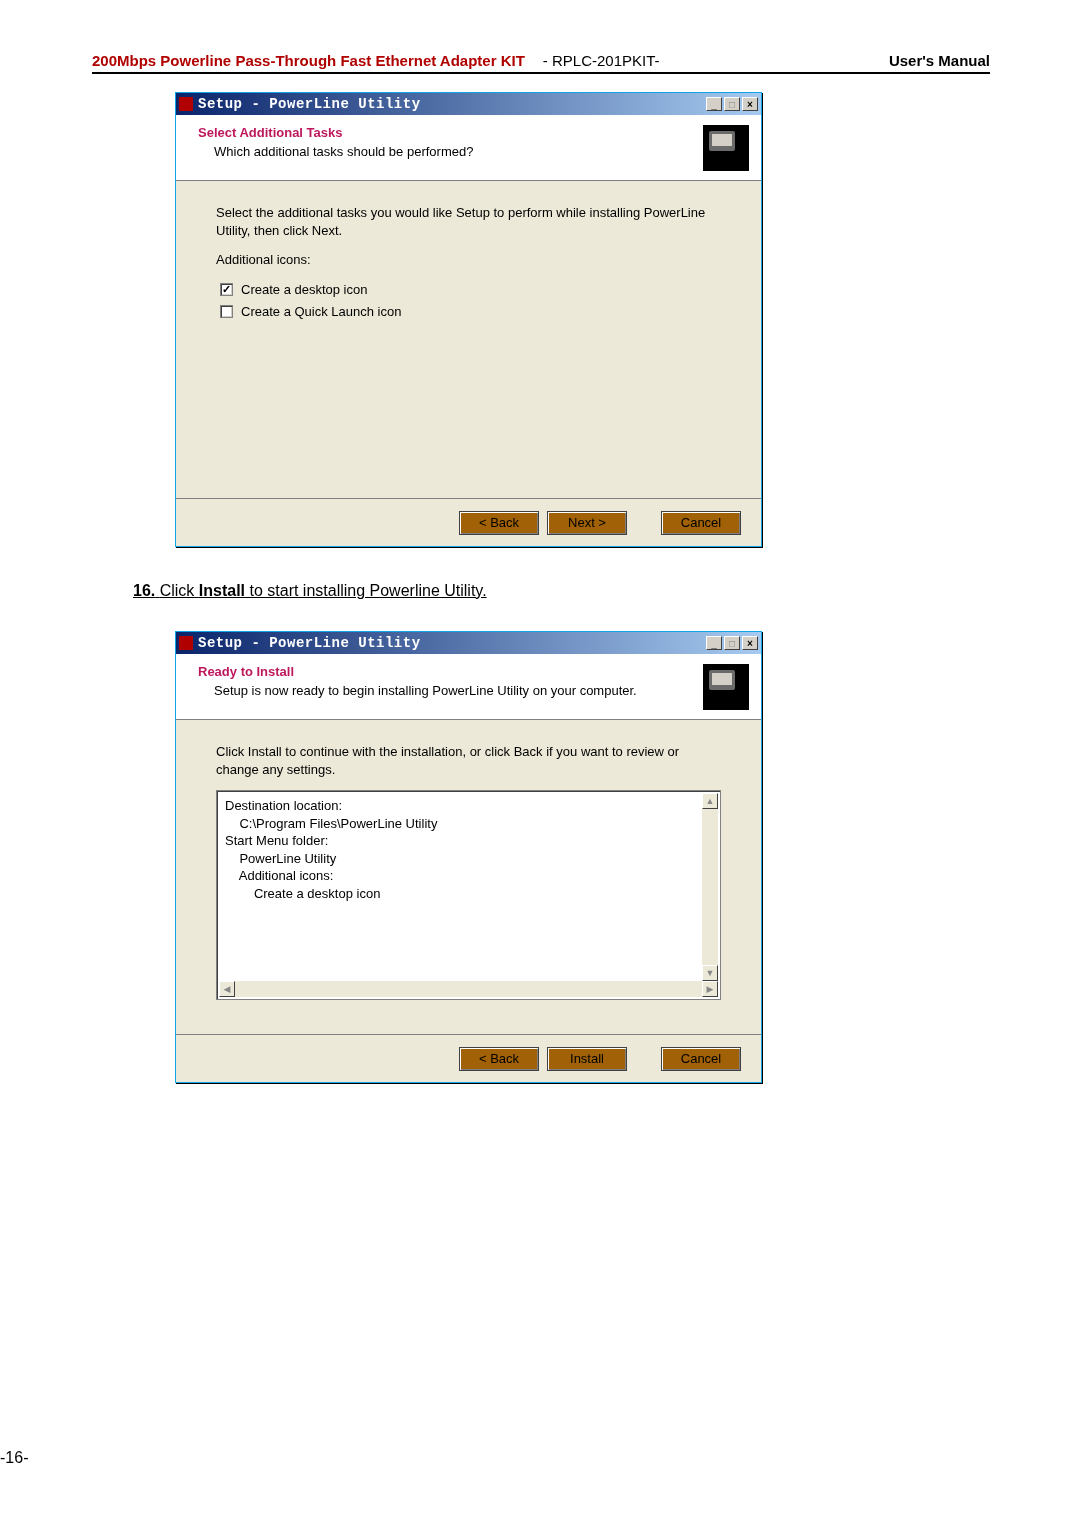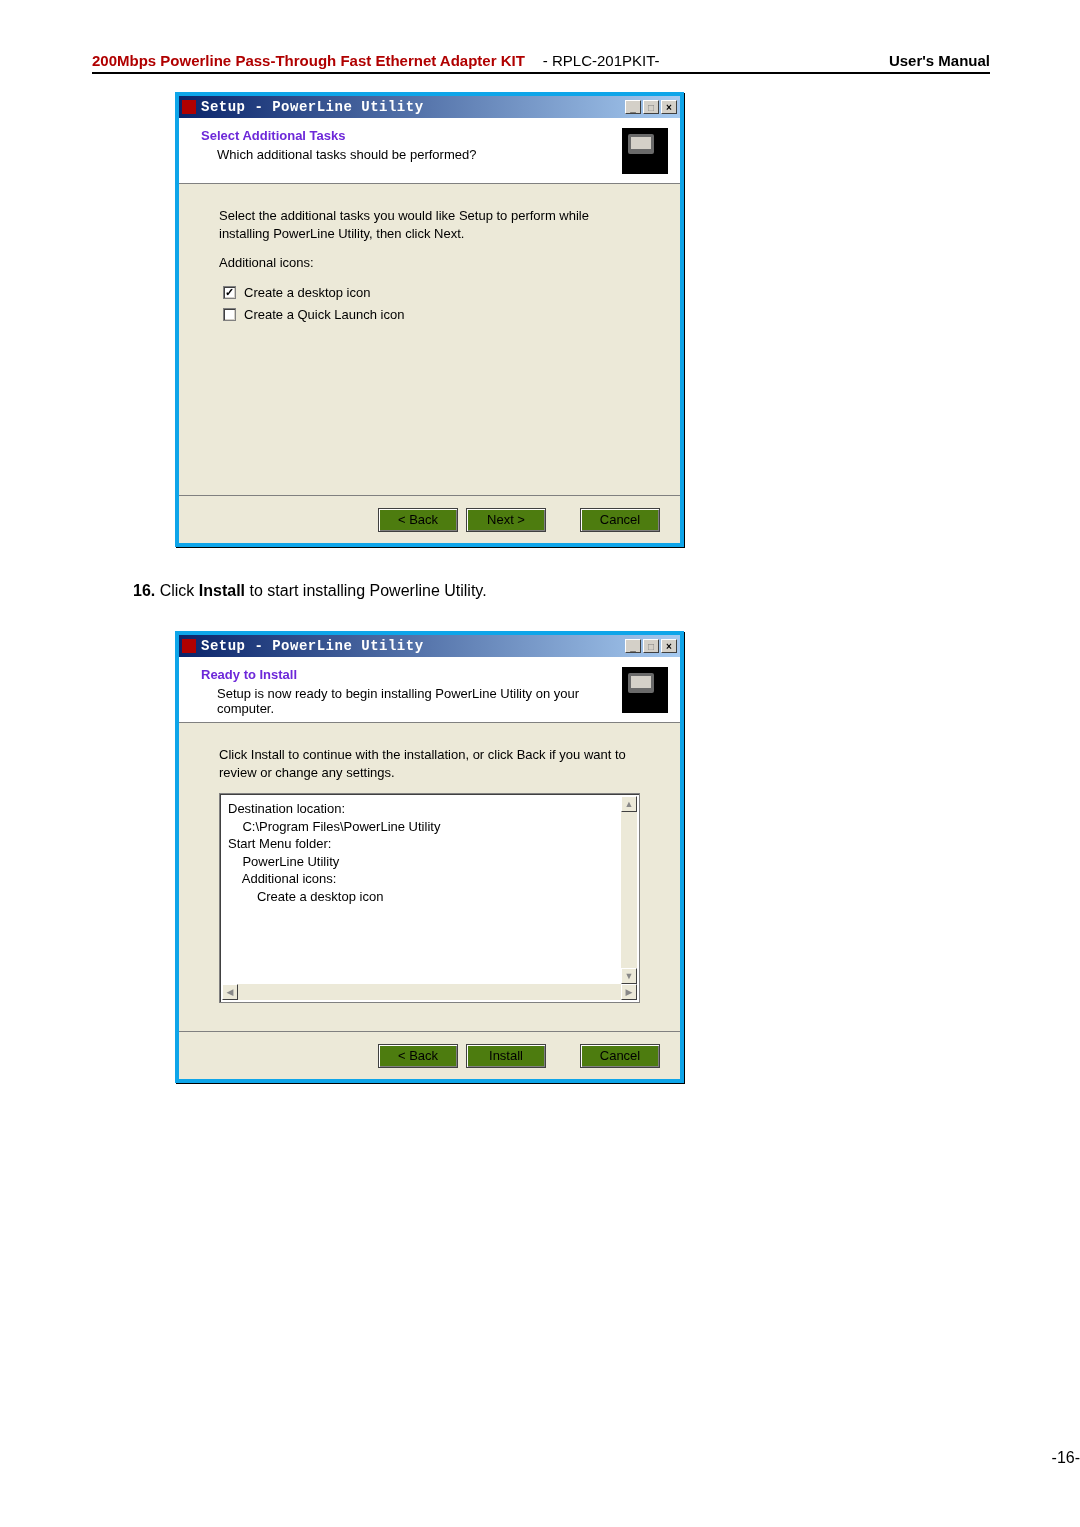--- a/index.html
+++ b/index.html
@@ -19,22 +19,22 @@
   padding-bottom: 3px;
   display: flex;
   font-size: 15px;
 }
 .page-header .left { color: #b00000; font-weight: bold; }
 .page-header .mid { color: #000; margin-left: 18px; }
 .page-header .right { color: #000; font-weight: bold; margin-left: auto; }
 
 .dialog {
   position: absolute;
-  width: 509px;
-  border: 4px solid #0ea5e9;
+  width: 587px;
+  border: 1px solid #0ea5e9;
   background: #ece9d8;
   box-shadow: 1px 1px 0 #000;
 }
 #dialog1 { left: 175px; top: 92px; height: 455px; }
 #dialog2 { left: 175px; top: 631px; height: 452px; }
 
 .titlebar {
   height: 22px;
   background: linear-gradient(to right, #0a246a, #a6caf0);
   display: flex;
@@ -66,21 +66,21 @@
 
 .header-panel {
   background: #fff;
   height: 66px;
   border-bottom: 1px solid #808080;
   display: flex;
   padding: 10px 12px;
 }
 .header-panel .text-col { flex: 1; }
 .header-panel .heading {
-  font-weight: bold; font-size: 13px; color: #6d28d9; margin-bottom: 4px; margin-left: 10px;
+  font-weight: bold; font-size: 13px; color: #be185d; margin-bottom: 4px; margin-left: 10px;
 }
 .header-panel .desc {
   font-size: 13px; color: #000; margin-left: 26px;
 }
 .header-panel .icon-big {
   width: 46px; height: 46px; background: #000;
   position: relative;
 }
 .header-panel .icon-big::before {
   content: "";
@@ -120,21 +120,21 @@
   border-top: 1px solid #808080;
   background: #ece9d8;
   display: flex;
   align-items: center;
   justify-content: flex-end;
   padding-right: 20px;
   gap: 8px;
 }
 .btn {
   min-width: 80px; height: 24px;
-  background: #4d7c0f;
+  background: #a16207;
   border: 1px solid #404040;
   box-shadow: inset 1px 1px 0 #fff, inset -1px -1px 0 #808080;
   font-size: 13px; color: #000;
   cursor: pointer;
 }
 .btn-gap { width: 18px; }
 
 .summary-box {
   border: 1px solid #808080;
   box-shadow: inset 1px 1px 0 #404040, inset -1px -1px 0 #fff;
@@ -172,28 +172,29 @@
 .sb-down { bottom: 0; }
 .sb-left { left: 0; }
 .sb-right { right: 0; }
 
 .instruction {
   position: absolute;
   left: 133px;
   top: 582px;
   font-size: 16px;
   color: #000;
+  text-decoration: underline;
 }
 .instruction .bold { font-weight: bold; }
 
 .page-num {
   position: absolute;
   bottom: 60px;
   left: 0; right: 0;
-  text-align: right;
+  text-align: left;
   font-size: 16px;
   color: #000;
 }
 </style>
 </head>
 <body>
 
 <div class="page-header">
   <span class="left">200Mbps Powerline Pass-Through Fast Ethernet Adapter KIT</span>
   <span class="mid">- RPLC-201PKIT-</span>

